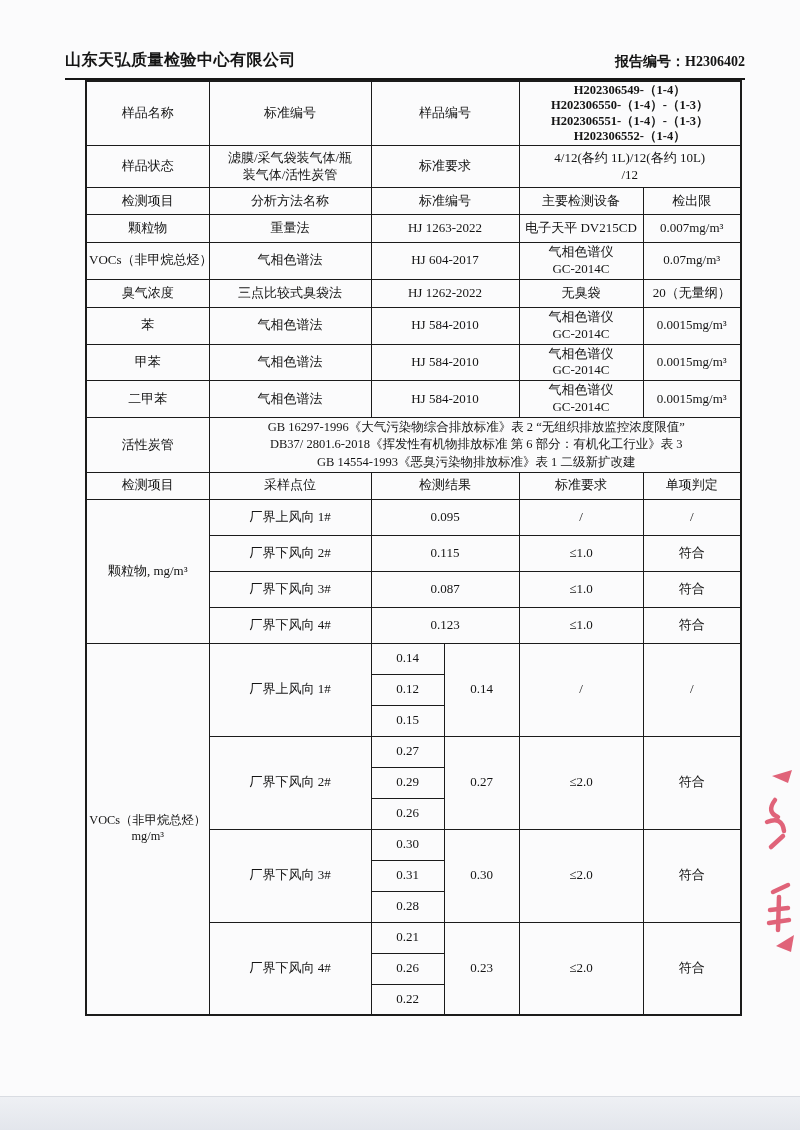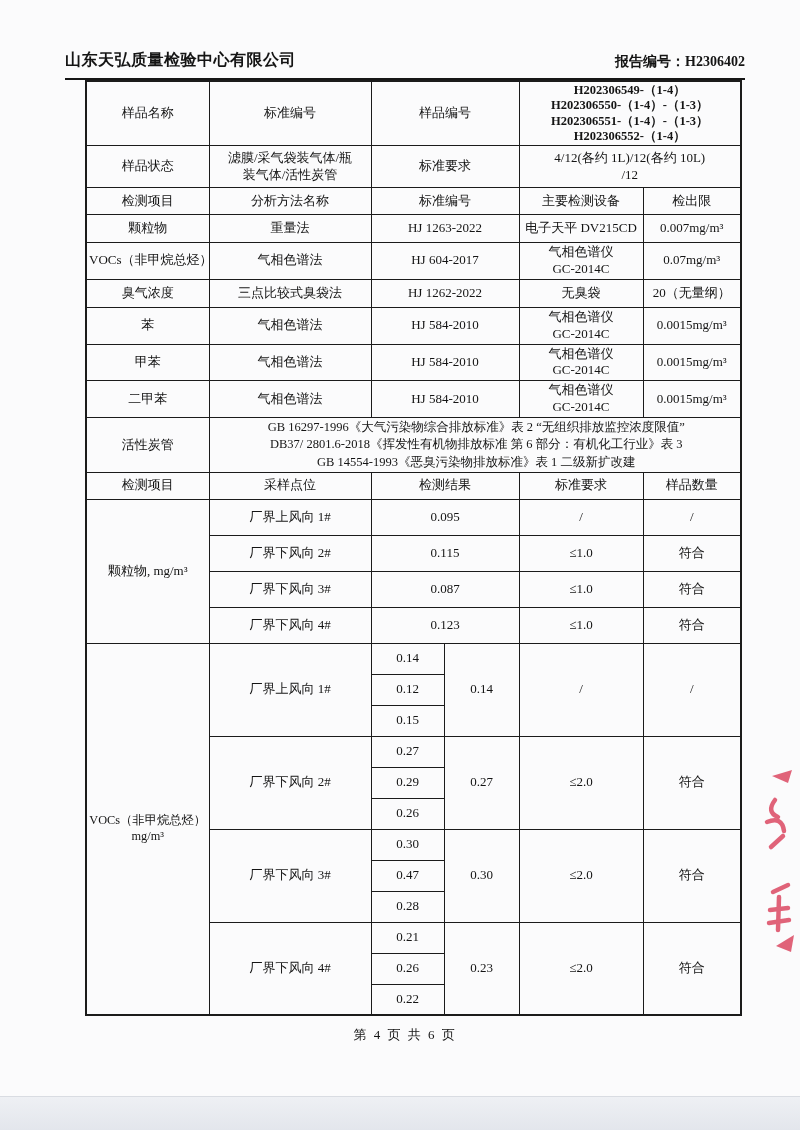--- a/index.html
+++ b/index.html
@@ -176,21 +176,21 @@
         <div>DB37/ 2801.6-2018《挥发性有机物排放标准 第 6 部分：有机化工行业》表 3</div>
         <div>GB 14554-1993《恶臭污染物排放标准》表 1 二级新扩改建</div>
       </td>
     </tr>
 
     <tr class="rCh">
       <th>检测项目</th>
       <th>采样点位</th>
       <th colspan="2">检测结果</th>
       <th>标准要求</th>
-      <th>样品数量</th>
+      <th>单项判定</th>
     </tr>
 
     <tr class="rPM">
       <td rowspan="4">颗粒物, mg/m³</td>
       <td>厂界上风向 1#</td>
       <td colspan="2">0.095</td>
       <td>/</td>
       <td>/</td>
     </tr>
     <tr class="rPM">
@@ -243,21 +243,21 @@
         </tr>
 
     <tr class="rV">
       <td rowspan="3">厂界下风向 3#</td>
       <td>0.30</td>
       <td rowspan="3">0.30</td>
       <td rowspan="3">≤2.0</td>
       <td rowspan="3">符合</td>
     </tr>
     <tr class="rV">
-          <td>0.47</td>
+          <td>0.31</td>
         </tr>
     <tr class="rV">
           <td>0.28</td>
         </tr>
 
     <tr class="rV">
       <td rowspan="3">厂界下风向 4#</td>
       <td>0.21</td>
       <td rowspan="3">0.23</td>
       <td rowspan="3">≤2.0</td>
@@ -265,21 +265,20 @@
     </tr>
     <tr class="rV">
           <td>0.26</td>
         </tr>
     <tr class="rV">
           <td>0.22</td>
         </tr>
   </tbody>
     </table>
 
-  <div class="footer">第 4 页 共 6 页</div>
 </div>
 
 <svg class="seal" viewBox="0 0 52 200">
   <g fill="none" stroke="#dd4f68" stroke-width="4.5" stroke-linecap="round">
     <path d="M33 32 q-9 12 3 17"></path>
     <path d="M25 54 q15 -6 17 9"></path>
     <path d="M41 68 l-12 11"></path>
     <path d="M31 124 l15 -7"></path>
     <path d="M37 129 l-1 33"></path>
     <path d="M28 142 l18 -2"></path>

